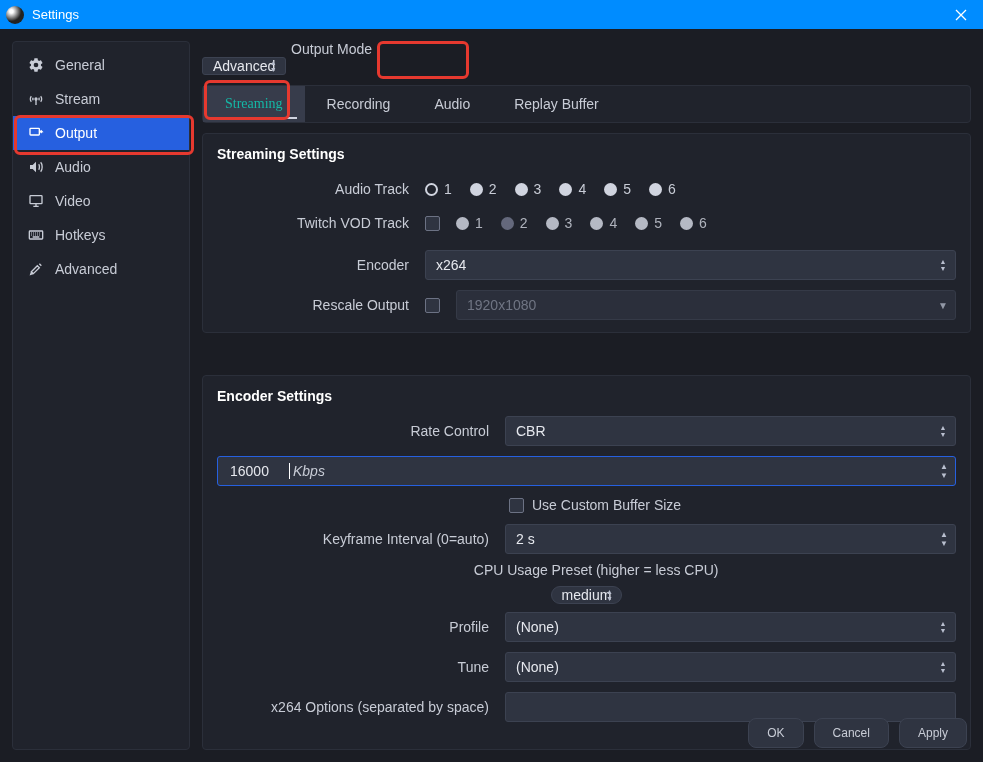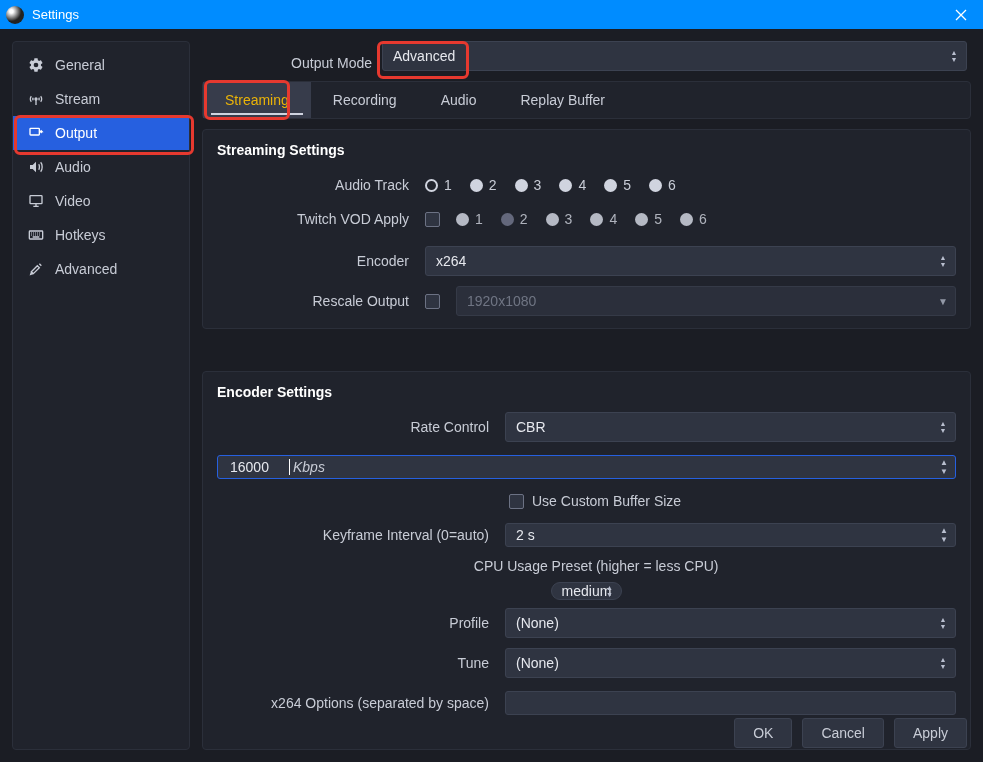--- a/index.html
+++ b/index.html
@@ -65,21 +65,21 @@
     padding:0 14px;color:var(--text-dim);cursor:pointer;
     font-size:14px;
   }
   .side-item.selected{background:var(--selected);color:#fff;}
   .side-item .icon{width:18px;display:flex;justify-content:center;color:inherit;font-size:15px;}
 
   .main{
     flex:1;display:flex;flex-direction:column;gap:10px;min-width:0;
   }
   .top-row{
-    display:flex;align-items:flex-end;padding-right:4px;
+    display:flex;align-items:flex-start;padding-right:4px;flex-direction:column;
   }
   .label-col{width:180px;text-align:right;padding-right:10px;color:var(--text-dim);}
   .select{
     flex:1;height:30px;background:var(--field);border:1px solid var(--field-border);
     border-radius:3px;display:flex;align-items:center;padding:0 10px;position:relative;
     color:var(--text);
   }
   .select .chevs{
     position:absolute;right:2px;top:2px;bottom:2px;width:20px;
     display:flex;flex-direction:column;align-items:center;justify-content:center;
@@ -87,61 +87,61 @@
   }
   .select.single-chev .chevs{font-size:10px;}
 
   .tabs{
     background:var(--panel);border:1px solid #2b2f3a;border-radius:4px;
     display:flex;padding:0;
   }
   .tab{
     padding:10px 22px;color:var(--text-dim);cursor:pointer;font-size:14px;
   }
-  .tab.active{background:var(--tab-active);color:#eab308;position:relative;}
+  .tab.active{background:var(--tab-active);color:#14b8a6;position:relative;font-family:Liberation Serif, serif;}
   .tab.active::after{content:"";position:absolute;left:8px;right:8px;bottom:3px;height:2px;background:#cfd3df;}
 
   .panel{
     background:var(--panel);border:1px solid #2b2f3a;border-radius:4px;
     padding:10px 14px;
   }
   .panel h3{margin:2px 0 10px 0;font-size:14px;font-weight:600;color:#fff;}
 
   .row{display:flex;align-items:center;min-height:34px;gap:8px;}
   .row .lab{width:200px;text-align:right;padding-right:8px;color:var(--text-dim);font-size:14px;}
   .row.wide .lab{width:280px;}
 
   .radios{display:flex;gap:18px;align-items:center;}
   .radio{display:flex;align-items:center;gap:6px;color:var(--text-dim);}
   .rdot{width:13px;height:13px;border-radius:50%;background:#d0d4df;}
   .rdot.open{background:transparent;border:2px solid #d0d4df;}
   .rdot.dim{background:#70758a;}
 
   .checkbox{width:15px;height:15px;border:1px solid #6c7284;background:var(--field);border-radius:2px;}
 
-  .field.text{flex:1;height:24px;background:var(--field);border:1px solid var(--field-border);border-radius:3px;display:flex;align-items:center;padding:0 10px;color:var(--text);}
+  .field.text{flex:1;height:30px;background:var(--field);border:1px solid var(--field-border);border-radius:3px;display:flex;align-items:center;padding:0 10px;color:var(--text);}
   .field.text.active{border:1px solid #2660e0;}
   .field.text input{background:transparent;border:none;outline:none;color:var(--text);width:60px;font-size:14px;}
   .field.text .suffix{color:var(--text-dim);margin-left:2px;font-style:italic;}
   .field.text .stepper{
     position:absolute;right:2px;top:2px;bottom:2px;width:18px;
     display:flex;flex-direction:column;align-items:center;justify-content:center;
     font-size:8px;color:#b9bfcf;
   }
   .field.text{position:relative;}
 
   .checkbox-row{display:flex;align-items:center;gap:8px;padding-left:4px;color:var(--text-dim);}
 
   
   .buttons{
     position:absolute;right:16px;bottom:14px;display:flex;gap:10px;
   }
   .btn{
     height:30px;padding:0 18px;background:var(--field);border:1px solid var(--field-border);
-    border-radius:3px;color:var(--text-dim);display:flex;align-items:center;cursor:pointer;font-size:14px;
+    border-radius:8px;color:var(--text-dim);display:flex;align-items:center;cursor:pointer;font-size:12px;
   }
 
   
   .hl{position:absolute;border:3px solid var(--highlight);border-radius:6px;pointer-events:none;}
 
   .cursor{display:inline-block;width:0;border-left:1px solid #fff;height:16px;margin:0 1px;vertical-align:middle;}
 </style>
 </head>
 <body>
 
@@ -267,21 +267,21 @@
               <span>5</span>
             </label>
           <label class="radio">
               <span class="rdot"></span>
               <span>6</span>
             </label>
         </div>
       </div>
 
       <div class="row">
-        <div class="lab">Twitch VOD Apply</div>
+        <div class="lab">Twitch VOD Track</div>
         <span class="checkbox"></span>
         <div class="radios" style="opacity:.85;margin-left:8px;">
           <label class="radio">
               <span class="rdot"></span>
               <span>1</span>
             </label>
           <label class="radio">
               <span class="rdot dim"></span>
               <span>2</span>
             </label>

